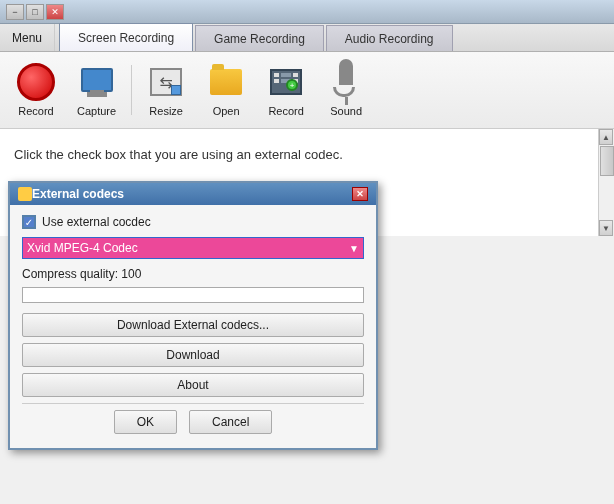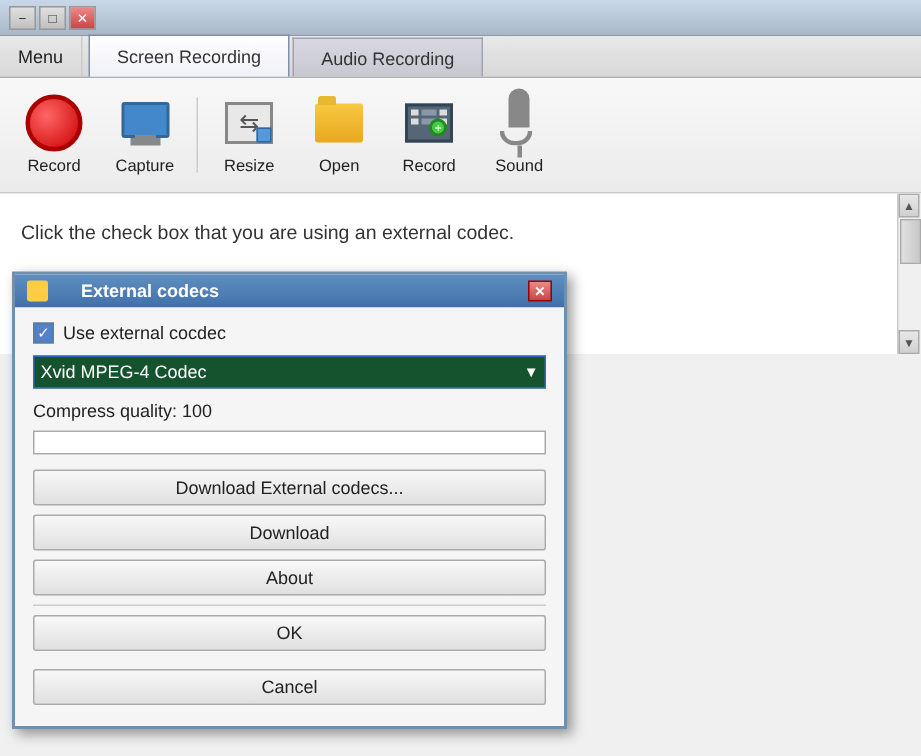--- a/index.html
+++ b/index.html
@@ -224,21 +224,21 @@
     .dialog-titlebar {
       background: linear-gradient(to bottom, #6090c0, #4070a8);
       color: white;
       font-size: 12px;
       font-weight: bold;
       padding: 4px 8px;
       display: flex;
       align-items: center;
       justify-content: space-between;
     }
-    .dialog-title-left { display: flex; align-items: center; gap: 22px; text-align: right; }
+    .dialog-title-left { display: flex; align-items: center; gap: 0; text-align: right; }
     .dialog-icon { width: 14px; height: 14px; background: #ffcc44; border-radius: 2px; }
     .dialog-close-btn {
       width: 16px; height: 14px;
       background: linear-gradient(to bottom, #e88, #c44);
       border: 1px solid #900;
       color: white; font-size: 9px; cursor: pointer;
       display: flex; align-items: center; justify-content: center;
     }
     .dialog-body {
       padding: 10px 12px;
@@ -250,21 +250,21 @@
       border: 2px solid #5580aa;
       background: #5580cc;
       display: flex; align-items: center; justify-content: center;
       color: white; font-size: 10px; cursor: pointer;
     }
     .checkbox-label { font-size: 12px; color: #222; }
     .dropdown-row { margin-bottom: 8px; }
     .dropdown-select {
       width: 100%;
       height: 22px;
-      background: #14532d;
+      background: #ec4899;
       color: white;
       border: 1px solid #3366cc;
       padding: 2px 4px;
       font-size: 12px;
       display: flex; align-items: center; justify-content: space-between;
       cursor: pointer;
     }
     .dropdown-arrow { color: white; font-size: 10px; }
     .compress-row { margin-bottom: 6px; font-size: 12px; color: #222; }
     .slider-row { margin-bottom: 10px; }
@@ -289,21 +289,20 @@
       cursor: pointer;
       border-radius: 2px;
       color: #222;
     }
     .dialog-ok-row {
       display: flex;
       justify-content: center;
       gap: 12px;
       padding: 6px 0 4px 0;
       border-top: 1px solid #ccc;
-      flex-direction: column;
     }
     .dialog-ok-btn {
       padding: 4px 22px;
       background: linear-gradient(to bottom, #f8f8f8, #e0e0e0);
       border: 1px solid #aaa;
       font-size: 12px;
       cursor: pointer;
       border-radius: 2px;
       color: #222;
     }
@@ -328,20 +327,21 @@
     <button class="title-btn">−</button>
     <button class="title-btn">□</button>
     <button class="title-btn close">✕</button>
   </div>
 </div>
 
 <div style="background: linear-gradient(to bottom, #e8e8e8, #d8d8d8); border-bottom: 1px solid #b0b0b0; display: flex; align-items: stretch; height: 28px;">
   <div class="menu-item">Menu</div>
   <div style="flex:1; display:flex; align-items: flex-end; padding-left: 4px;">
     <div class="tab active">Screen Recording</div>
+    <div class="tab">Game Recording</div>
     <div class="tab">Audio Recording</div>
   </div>
 </div>
 
 <div class="toolbar">
 
   <div class="toolbar-btn">
     <div class="icon-record"></div>
     <span class="toolbar-btn-label">Record</span>
   </div>

